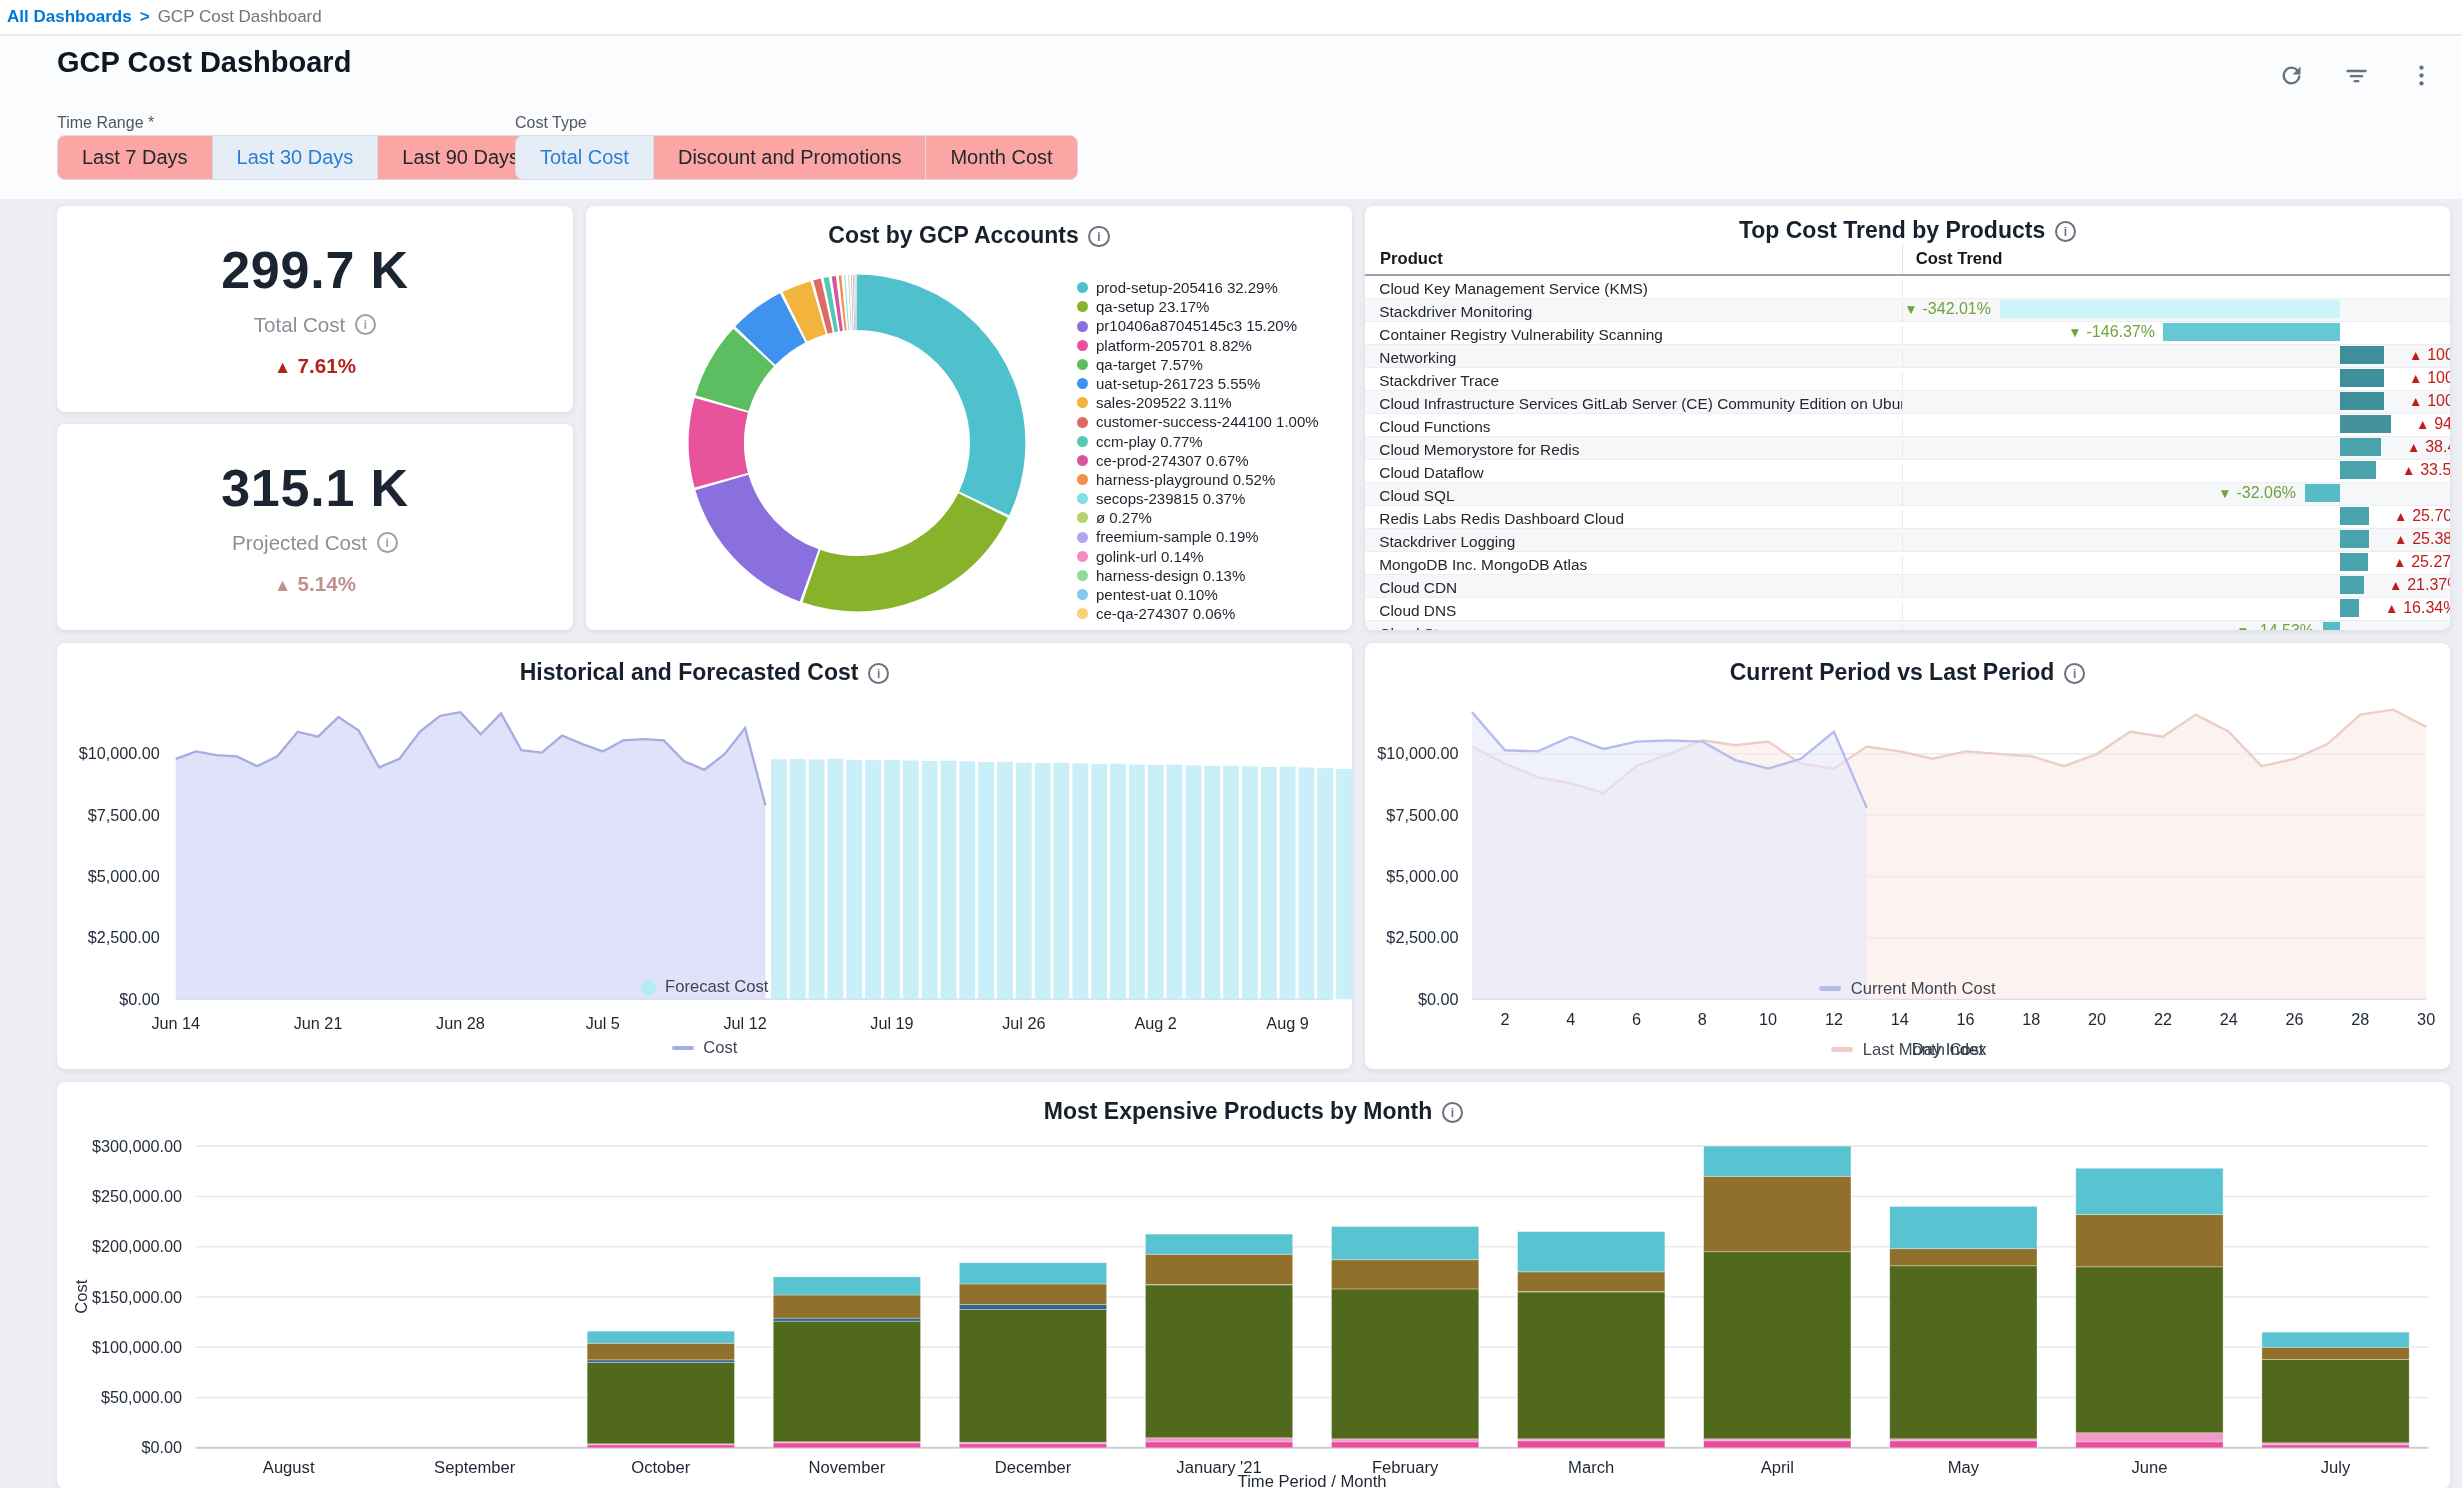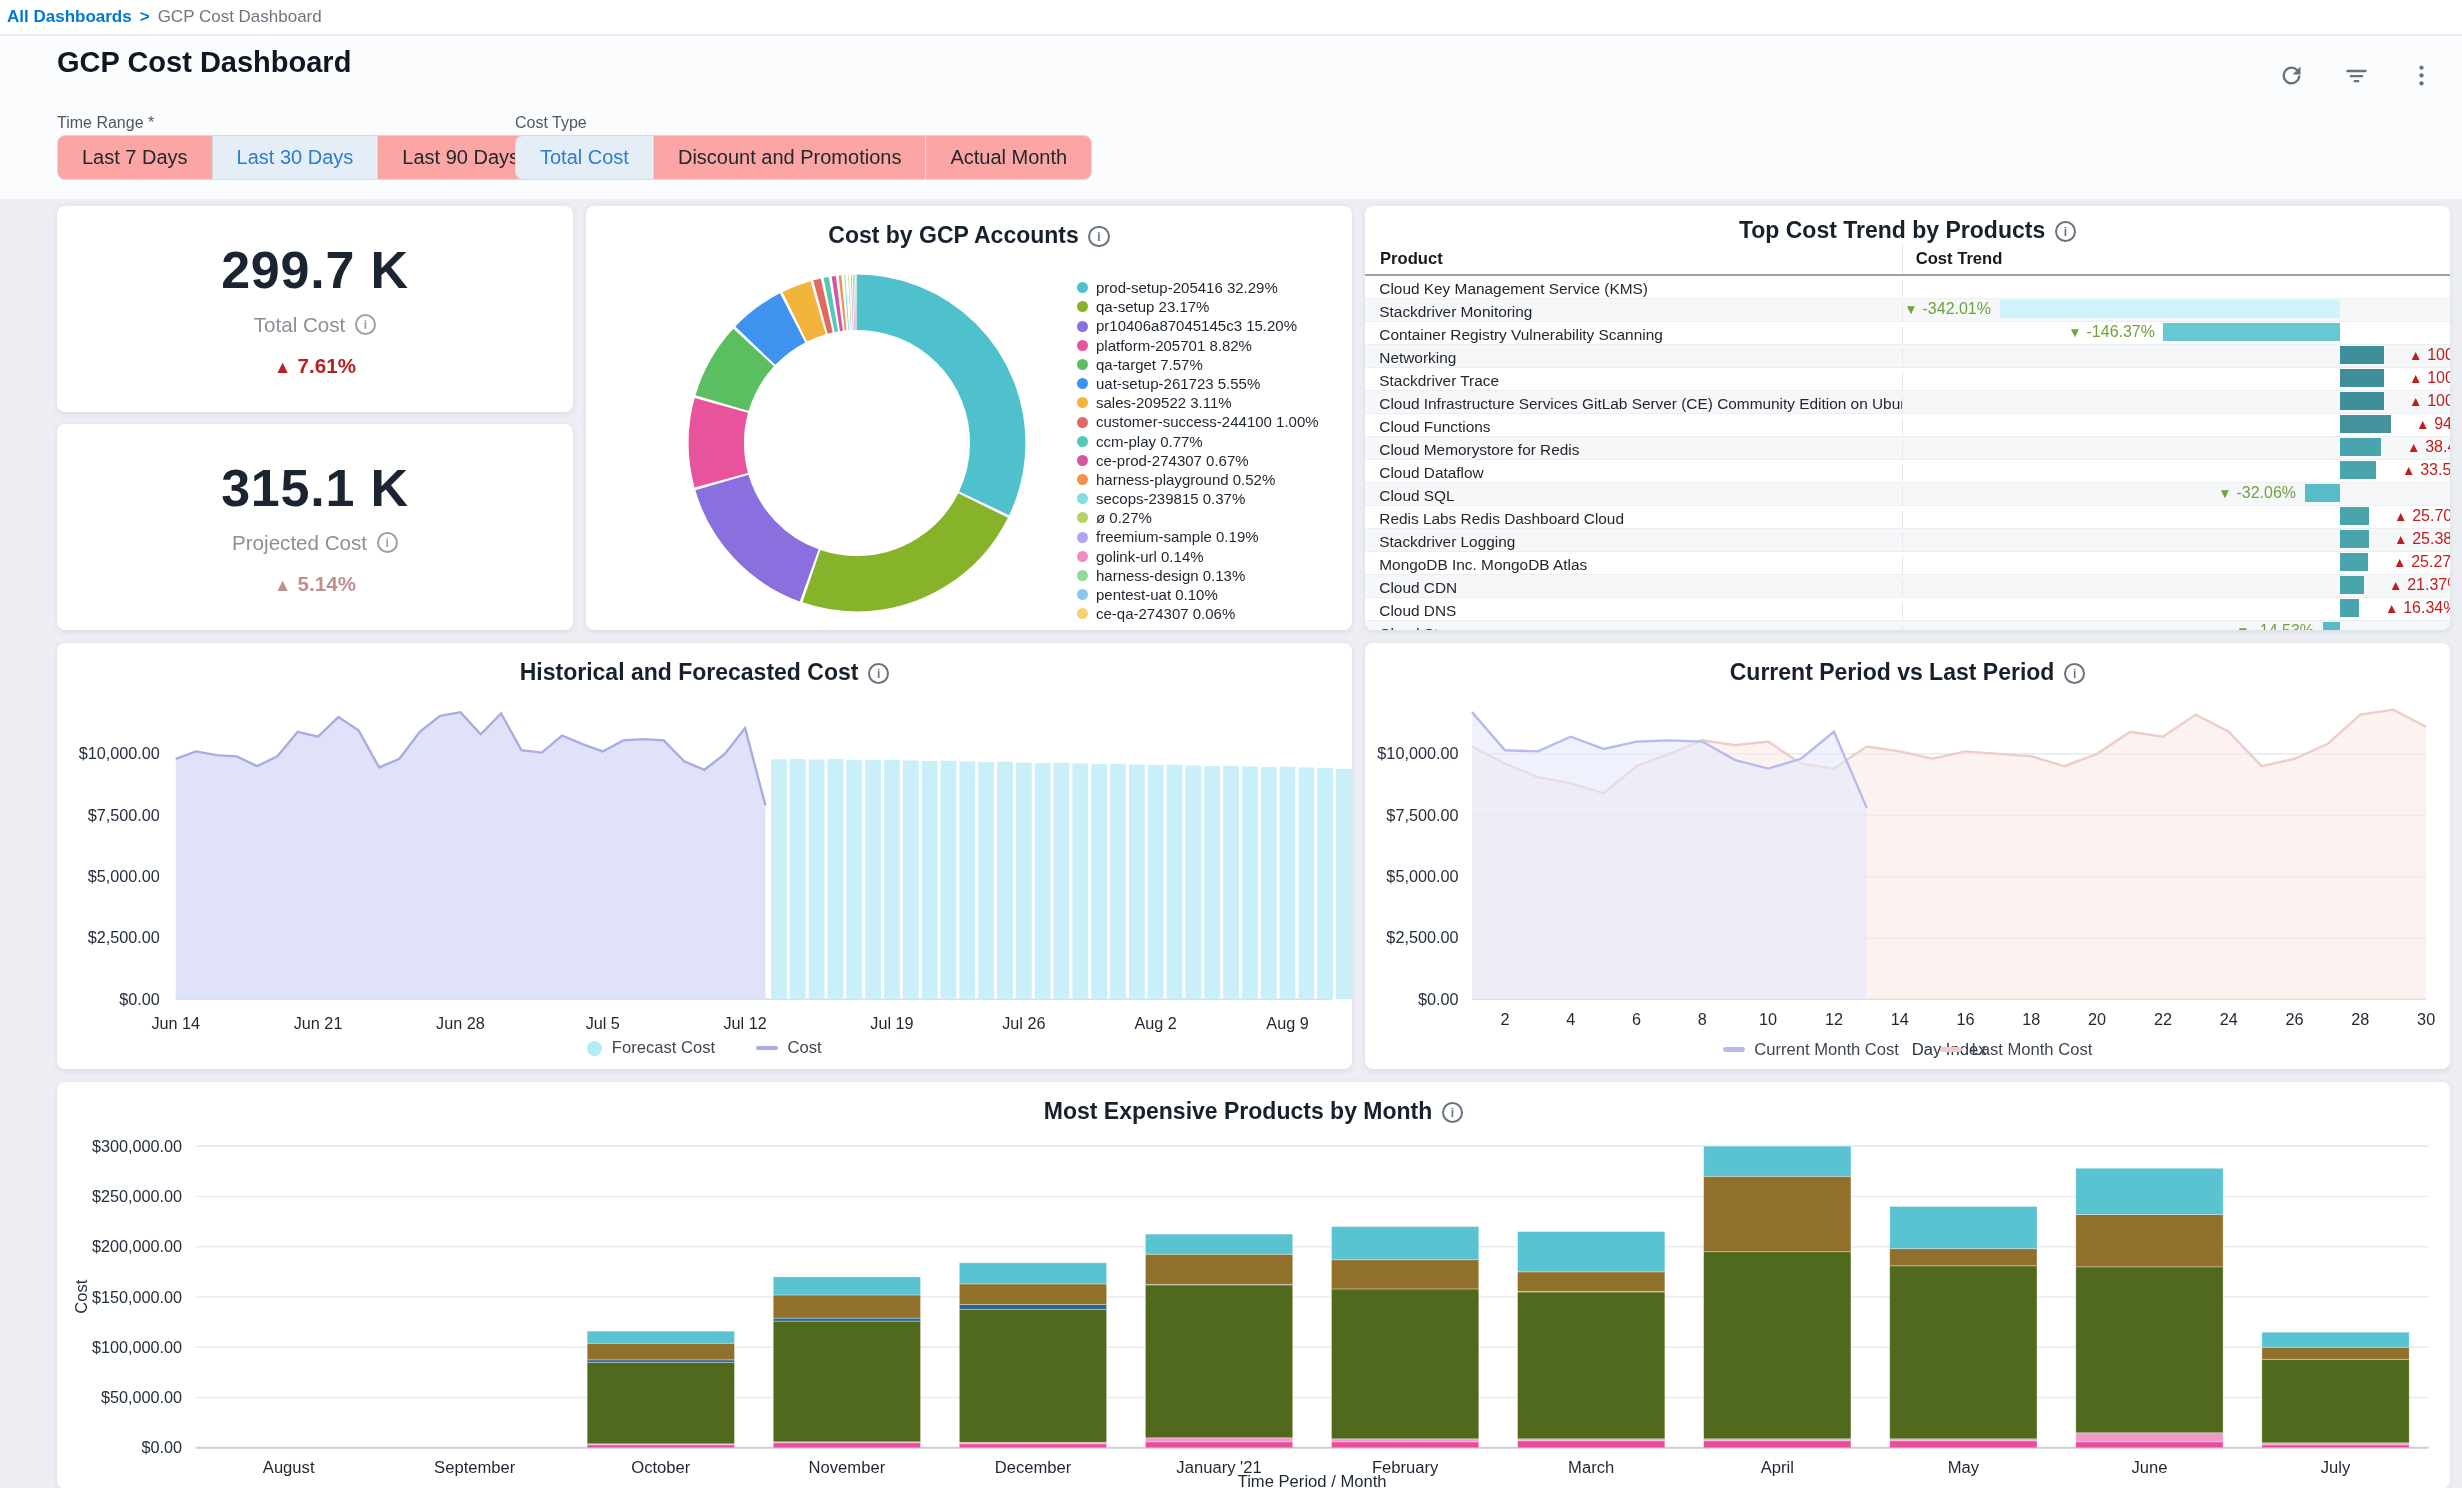--- a/index.html
+++ b/index.html
@@ -56,21 +56,21 @@
   .trow:nth-child(even){background:#f6f7f9;}
   .td-product{width:538px;padding-left:14.3px;box-sizing:border-box;font-size:15.4px;color:#24282e;
               white-space:nowrap;overflow:hidden;display:flex;align-items:center;border-right:1.6px solid #e6e8ec;}
   .td-trend{position:relative;flex:1;}
   .tbar{position:absolute;top:2.4px;height:17.4px;}
   .tlabel{position:absolute;top:0;height:22px;line-height:22px;font-size:16px;font-weight:400;white-space:nowrap;margin-left:16px;}
   .tlabel .tri{font-size:13.5px;margin-right:4.8px;}
   
   .chart-svg{position:absolute;left:0;top:0;}
   .chart-legend{position:absolute;left:0;width:100%;display:flex;justify-content:center;gap:41px;
-                font-size:16.6px;color:#3f4651;align-items:center;}
+                font-size:16.6px;color:#3f4651;align-items:center;flex-direction:column;}
   .sw-circle{width:15px;height:15px;border-radius:50%;display:inline-block;margin-right:9.5px;vertical-align:-2.4px;}
   .sw-line{width:22px;height:4.8px;border-radius:2.4px;display:inline-block;margin-right:9.5px;vertical-align:3.2px;}
   .lg-item{display:flex;align-items:center;cursor:pointer;}
 </style>
 </head>
 <body>
 
 <div class="canvas">
 
   <div class="topbar">
@@ -108,21 +108,21 @@
   <div class="btn-group" style="left:57px" id="time-range-group">
       <div class="btn">Last 7 Days</div>
       <div class="btn selected">Last 30 Days</div>
       <div class="btn">Last 90 Days</div>
       <div class="btn">Last year</div>
     </div>
   <div class="filter-label" style="left:515px">Cost Type</div>
   <div class="btn-group" style="left:515px" id="cost-type-group">
       <div class="btn selected">Total Cost</div>
       <div class="btn">Discount and Promotions</div>
-      <div class="btn">Actual Month</div>
+      <div class="btn">Month Cost</div>
     </div>
 
   <div class="card kpi" style="left:57px;top:206px;width:516px;height:206px">
     <div class="kpi-value">299.7 K</div>
     <div class="kpi-label">
       <span>Total Cost</span>
       <span class="info">i</span>
     </div>
     <div class="kpi-delta" id="kpi-total-delta" style="color: rgb(179, 35, 29);"><span class="tri">▲</span>7.61%</div>
   </div>

